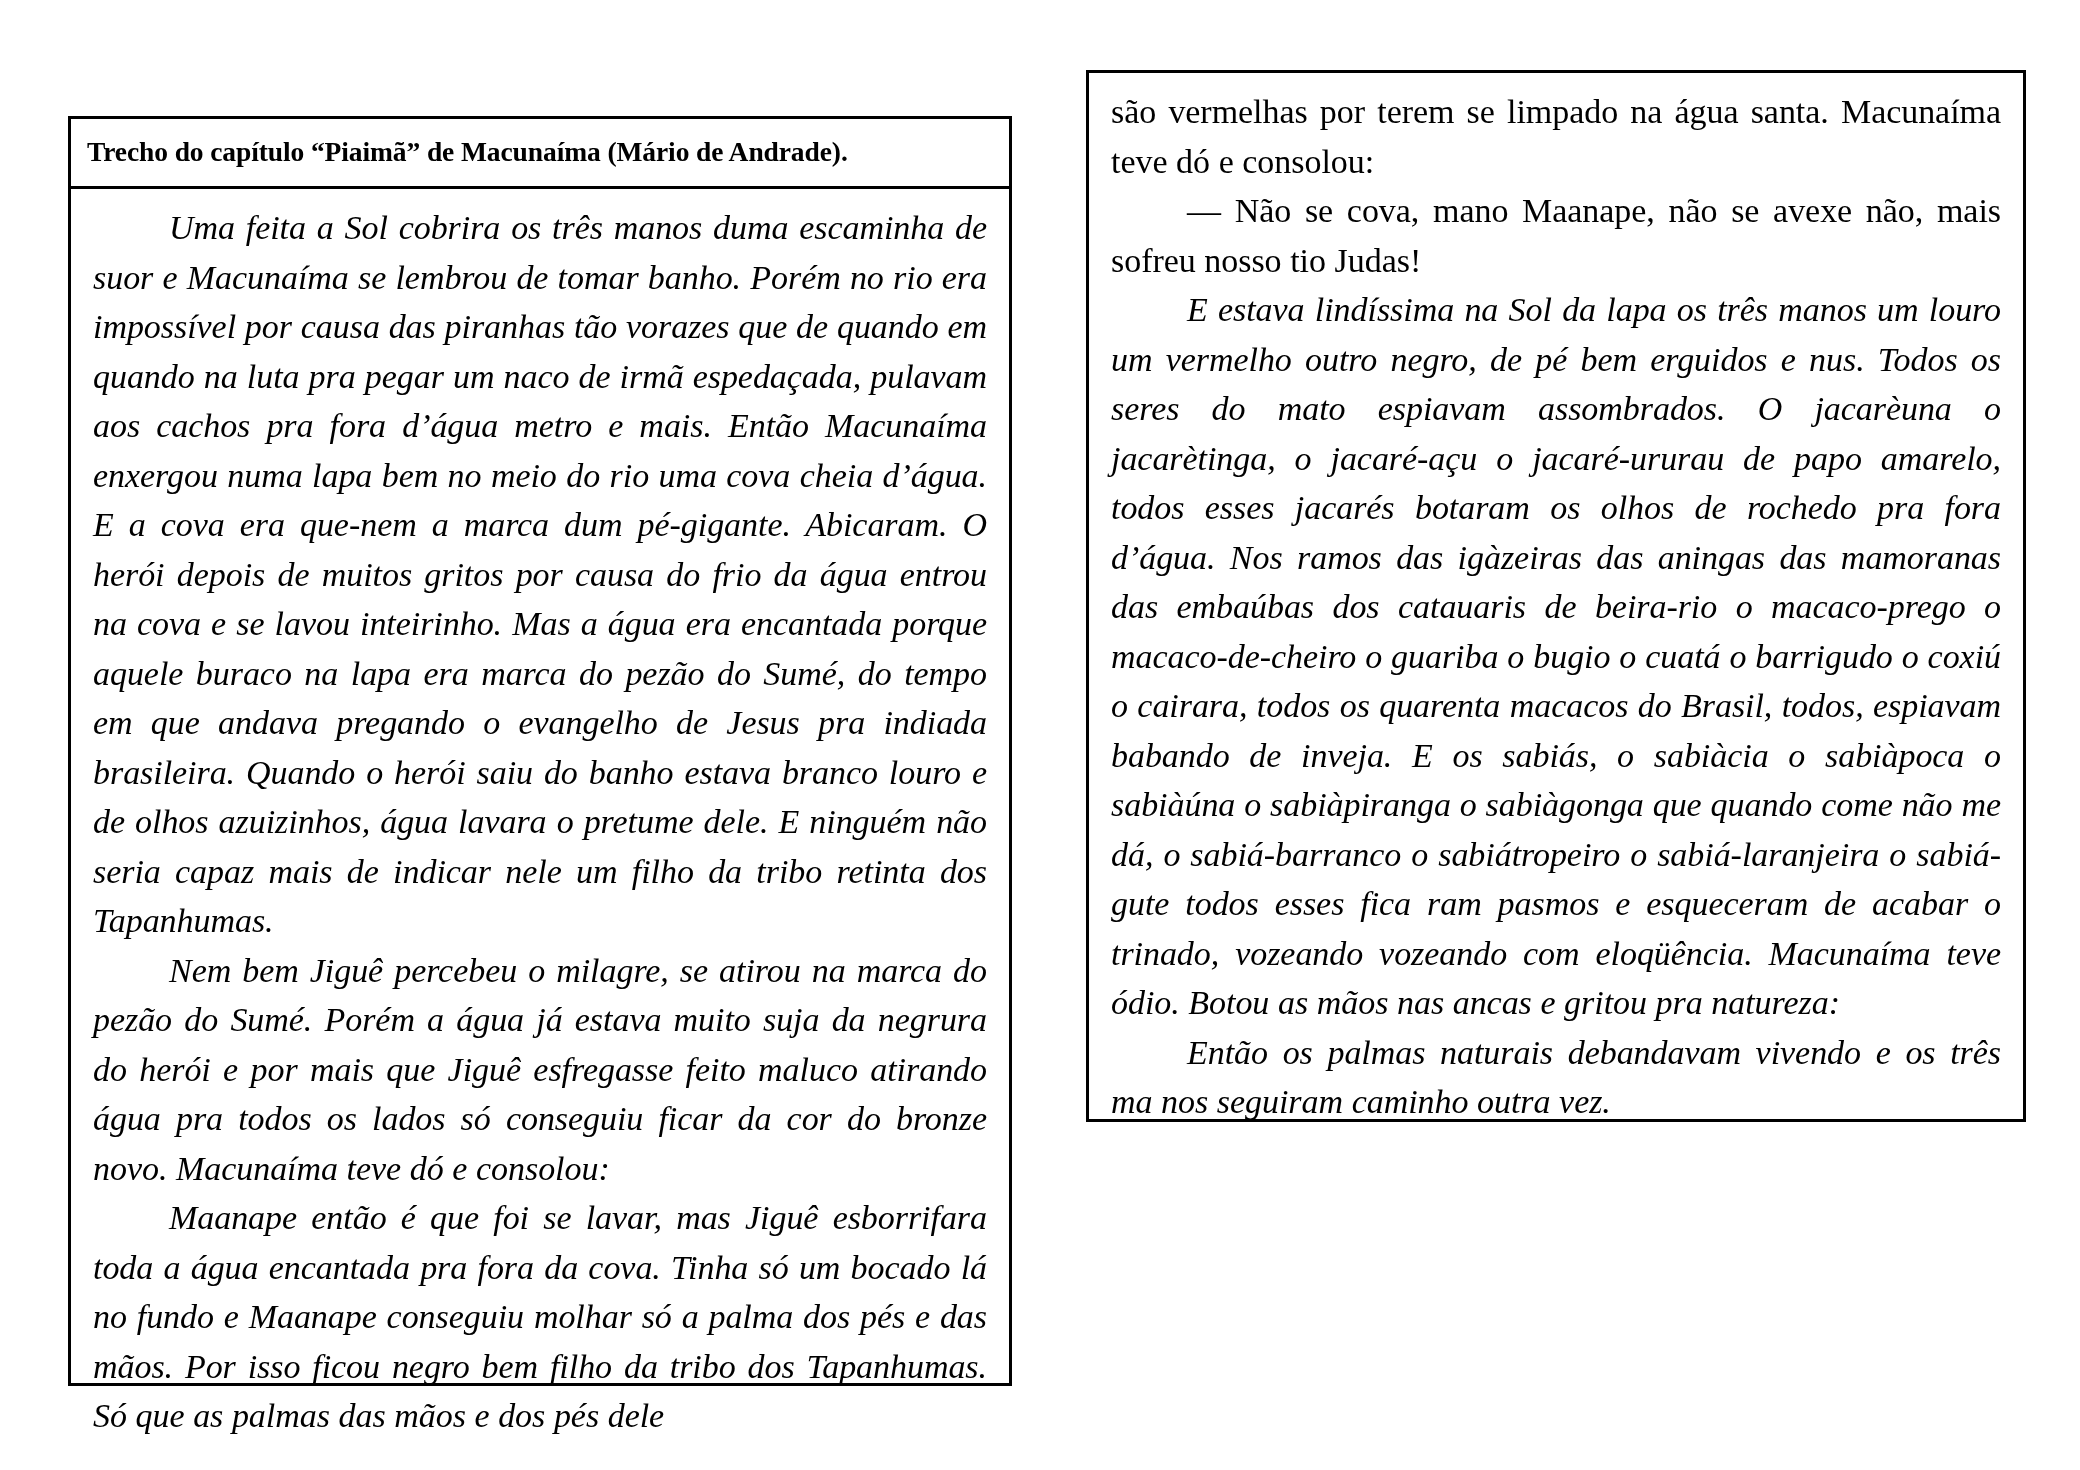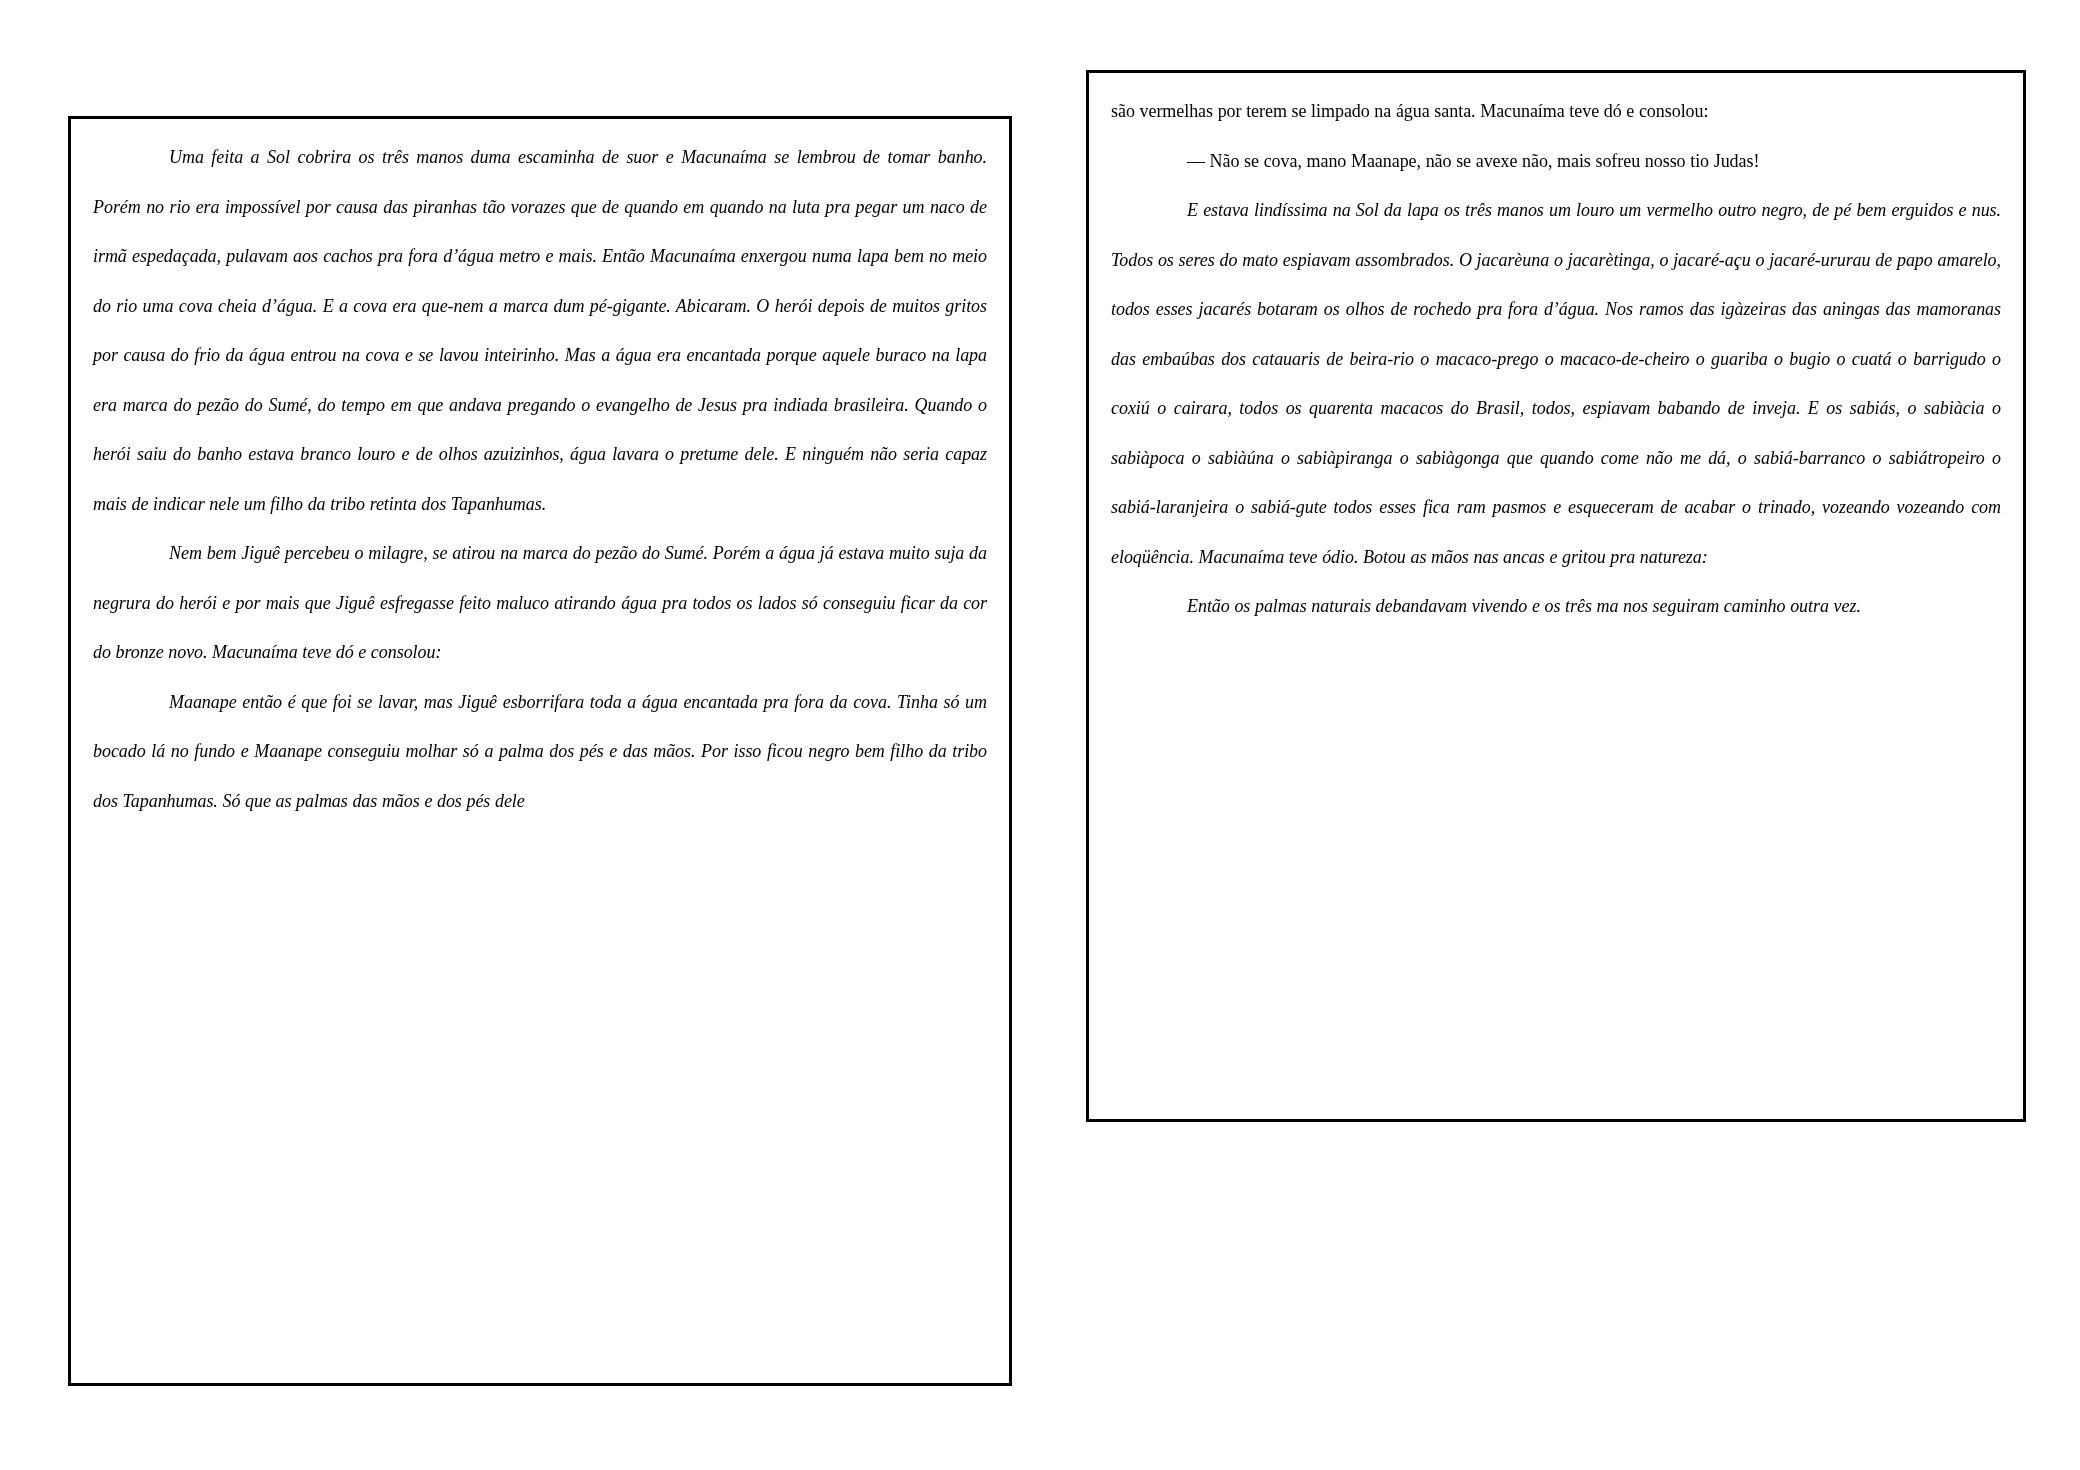--- a/index.html
+++ b/index.html
@@ -57,21 +57,21 @@
 
   .box-body {
     box-sizing: border-box;
     padding: 14px 22px 10px 22px;
   }
 
   p.para {
     margin: 0;
     text-align: justify;
     text-justify: inter-word;
-    font-size: 18px;
+    font-size: 34px;
     line-height: 49.5px;
     letter-spacing: -0.05px;
     word-spacing: 0.2px;
     hyphens: none;
   }
 
   p.indent {
     text-indent: 76px;
     font-style: italic;
   }
@@ -85,20 +85,21 @@
     text-align-last: left;
   }
 </style>
 </head>
 <body>
 
 <div class="page">
 
   <section class="column-box" id="left-box">
 
+    <div class="box-header">Trecho do capítulo “Piaimã” de Macunaíma (Mário de Andrade).</div>
 
     <div class="box-body">
       <p class="para indent">Uma feita a Sol cobrira os três manos duma escaminha de suor e Macunaíma se lembrou de tomar banho. Porém no rio era impossível por causa das piranhas tão vorazes que de quando em quando na luta pra pegar um naco de irmã espedaçada, pulavam aos cachos pra fora d’água metro e mais. Então Macunaíma enxergou numa lapa bem no meio do rio uma cova cheia d’água. E a cova era que-nem a marca dum pé-gigante. Abicaram. O herói depois de muitos gritos por causa do frio da água entrou na cova e se lavou inteirinho. Mas a água era encantada porque aquele buraco na lapa era marca do pezão do Sumé, do tempo em que andava pregando o evangelho de Jesus pra indiada brasileira. Quando o herói saiu do banho estava branco louro e de olhos azuizinhos, água lavara o pretume dele. E ninguém não seria capaz mais de indicar nele um filho da tribo retinta dos Tapanhumas.</p>
       <p class="para indent">Nem bem Jiguê percebeu o milagre, se atirou na marca do pezão do Sumé. Porém a água já estava muito suja da negrura do herói e por mais que Jiguê esfregasse feito maluco atirando água pra todos os lados só conseguiu ficar da cor do bronze novo. Macunaíma teve dó e consolou:</p>
       <p class="para indent">Maanape então é que foi se lavar, mas Jiguê esborrifara toda a água encantada pra fora da cova. Tinha só um bocado lá no fundo e Maanape conseguiu molhar só a palma dos pés e das mãos. Por isso ficou negro bem filho da tribo dos Tapanhumas. Só que as palmas das mãos e dos pés dele</p>
     </div>
 
   </section>
 
   <section class="column-box" id="right-box">

